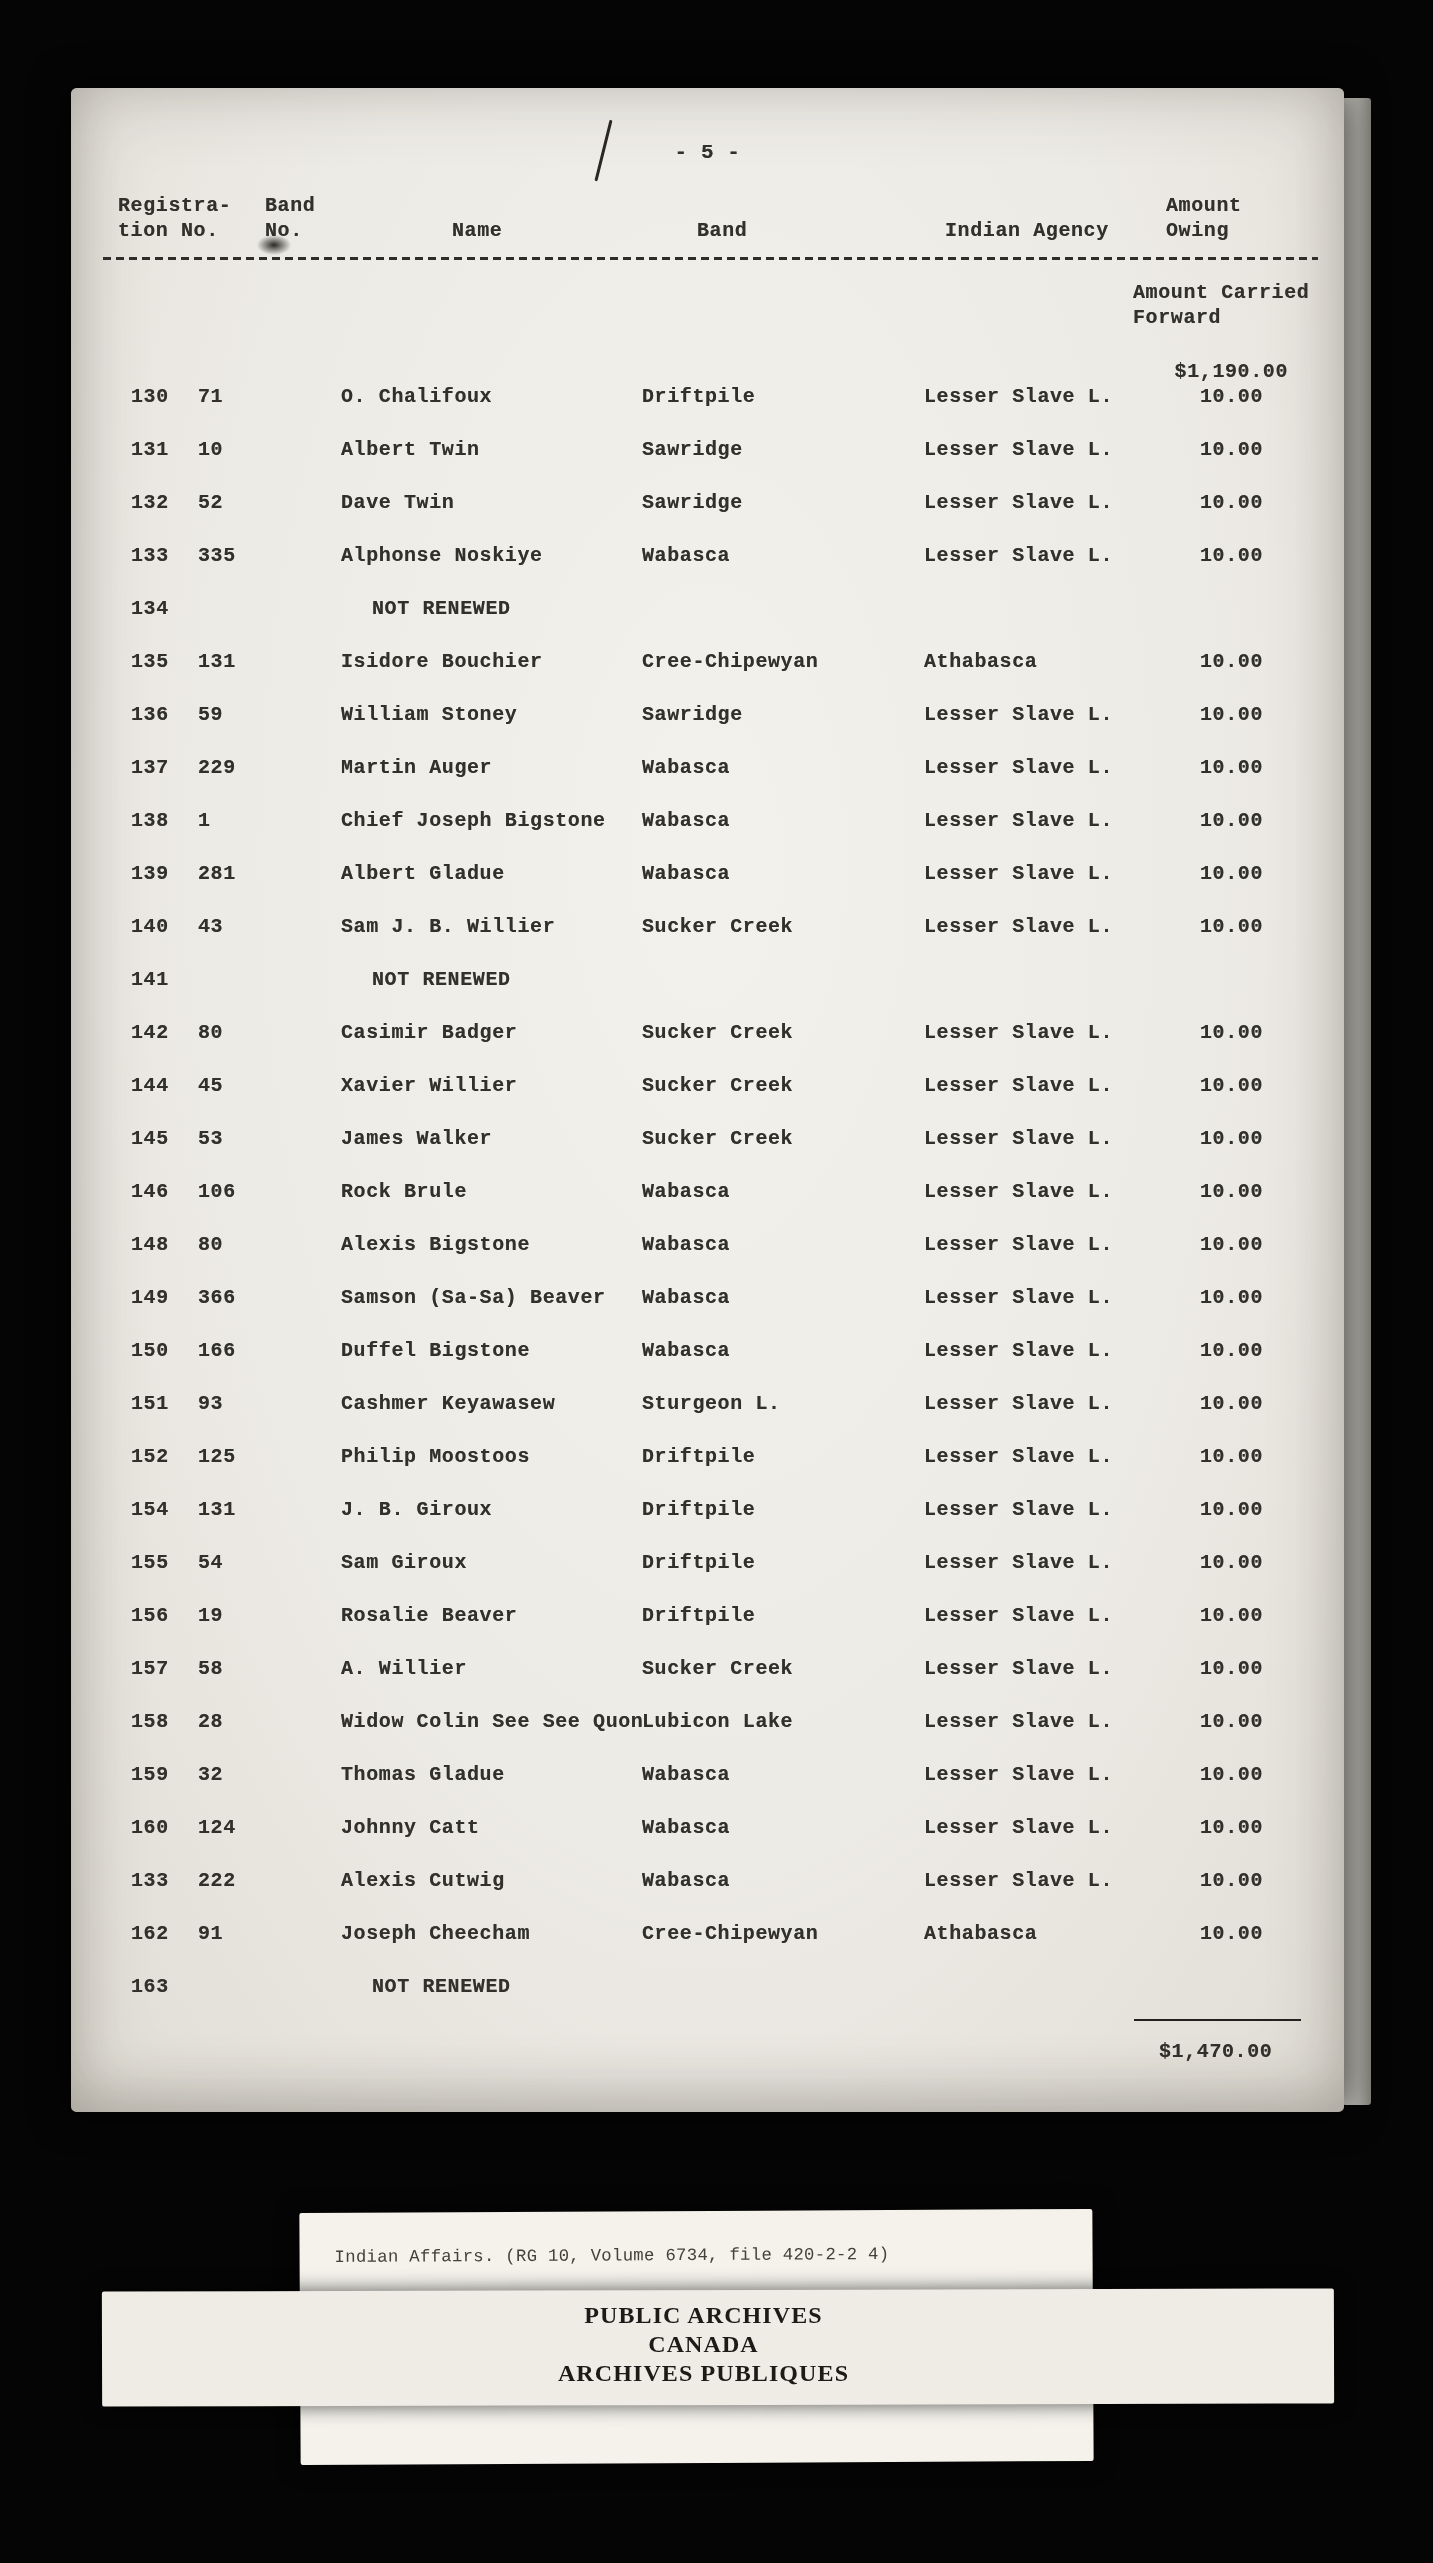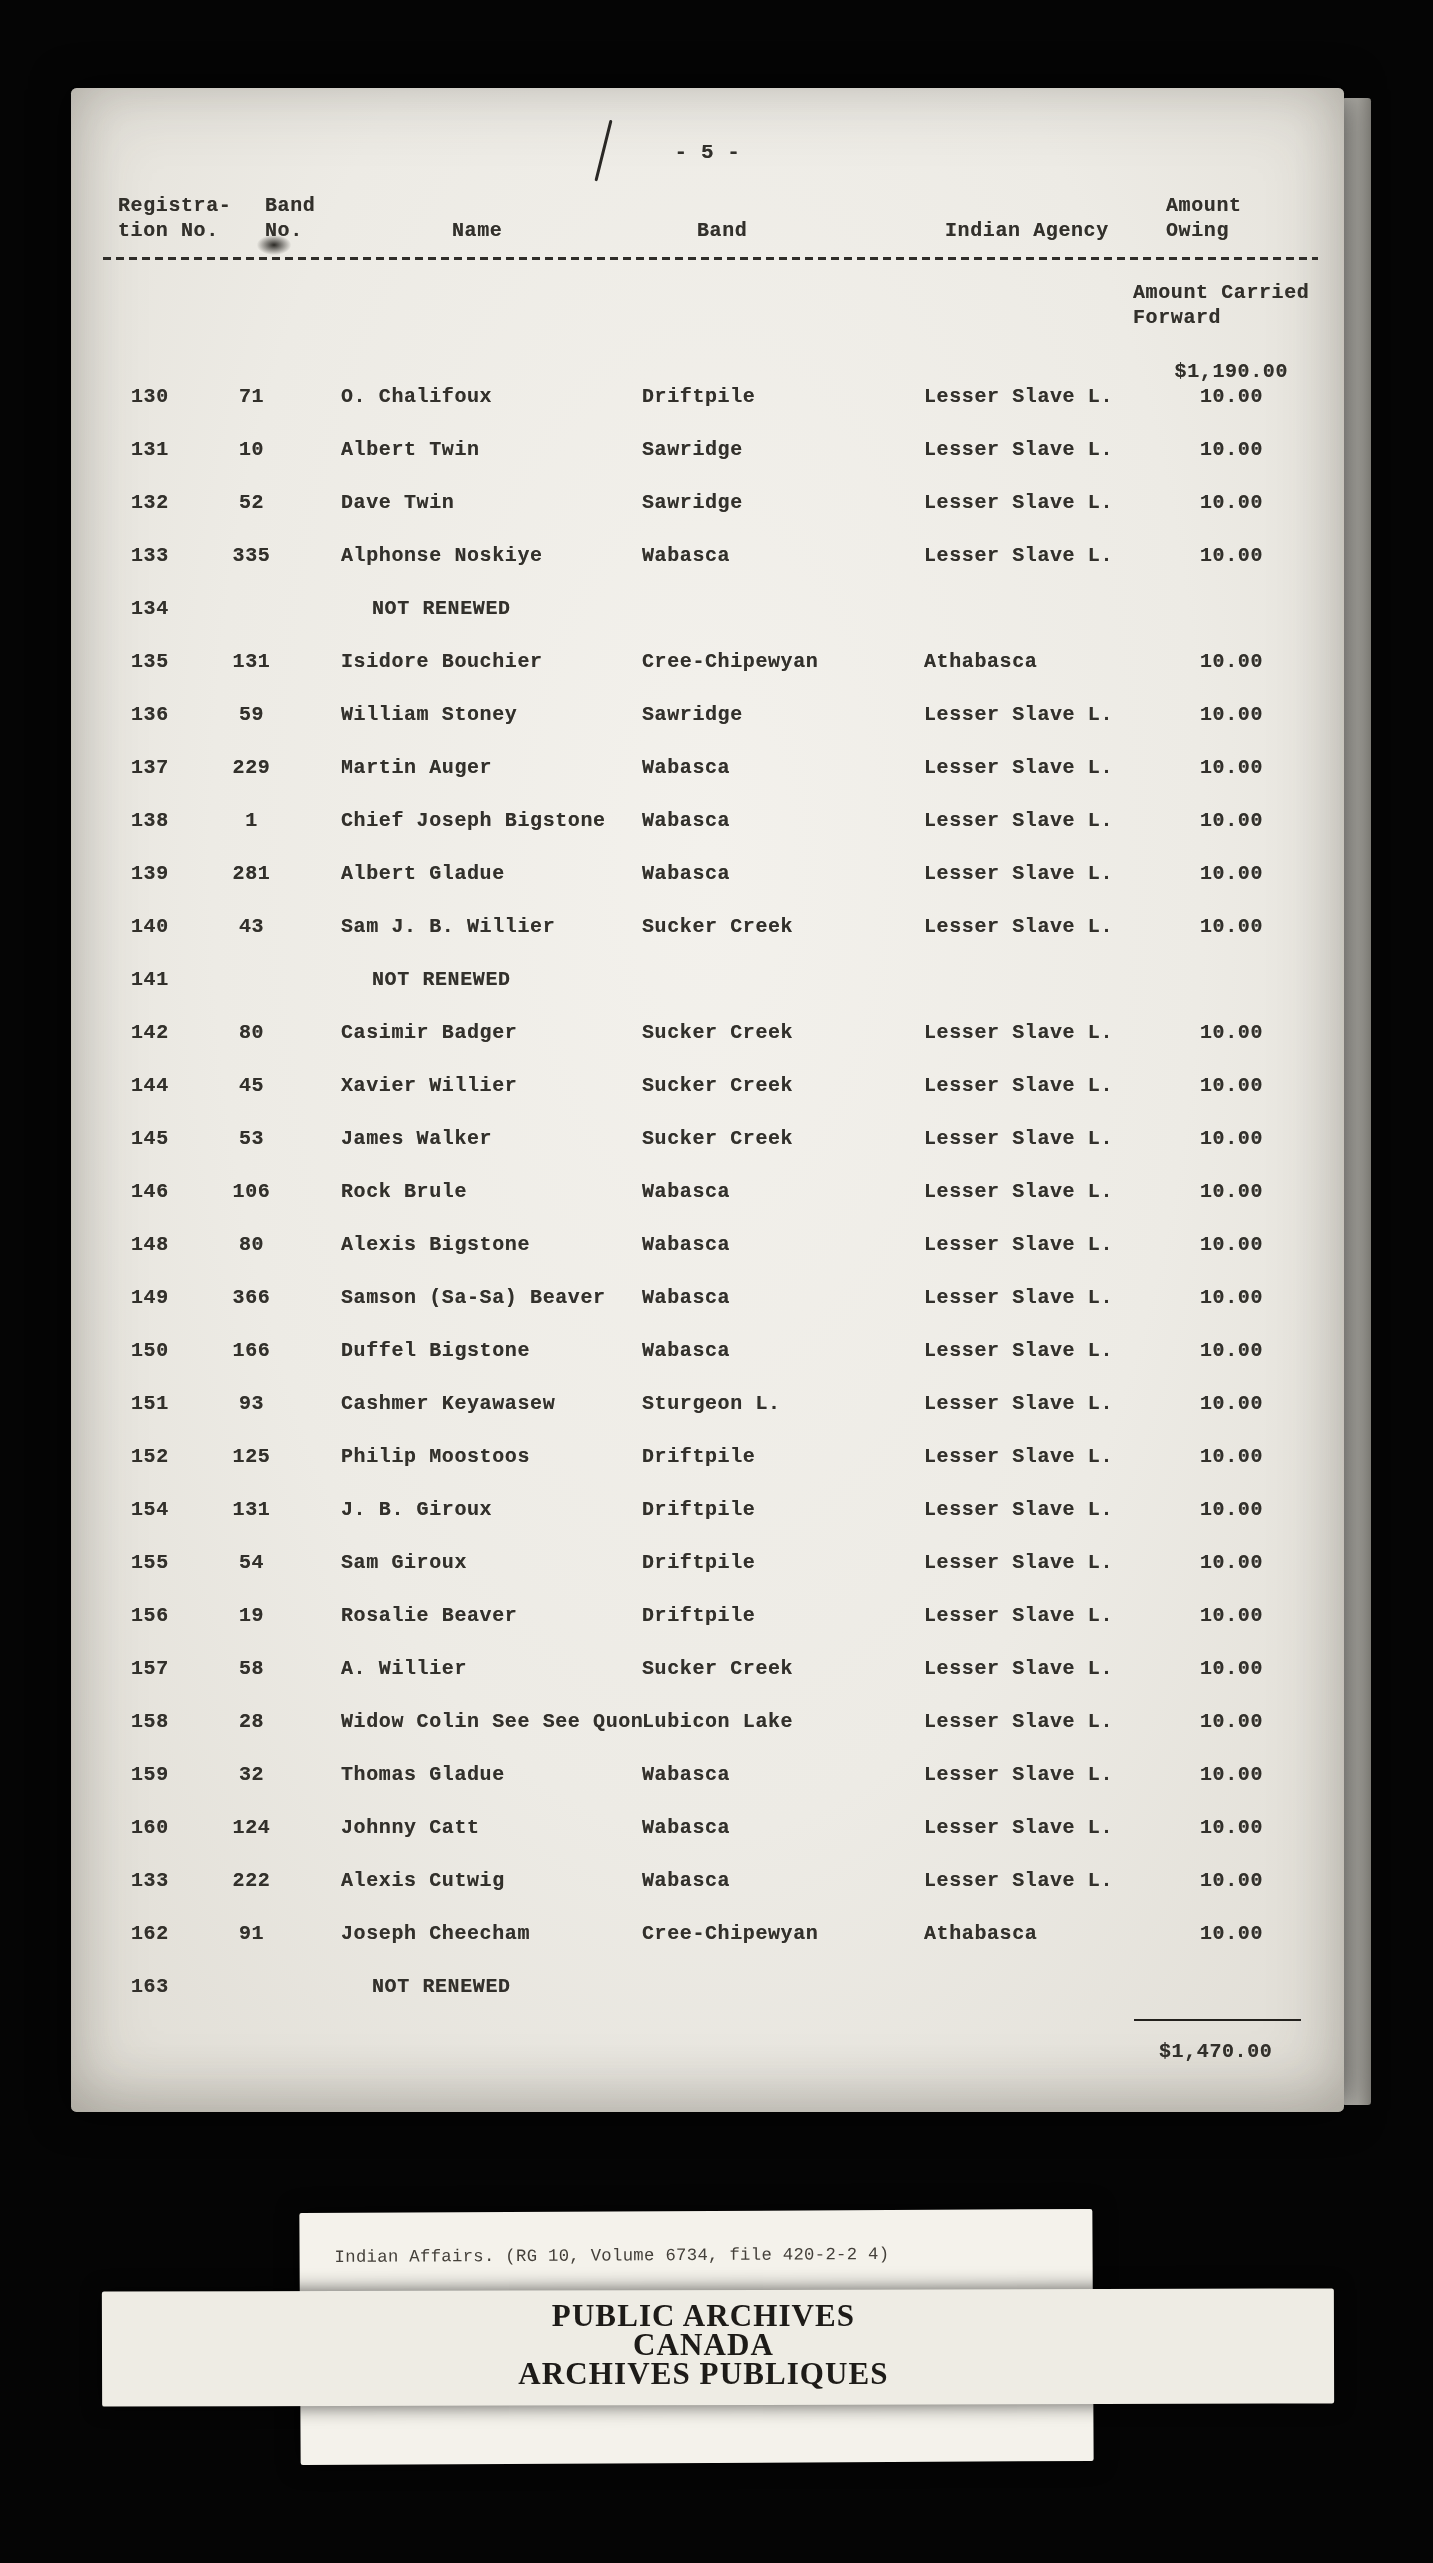--- a/index.html
+++ b/index.html
@@ -49,21 +49,21 @@
   }
   .carried-amount {
     position:absolute; top:252px; left:1094px; width:123px; text-align:right;margin-top:20px;
   }
 
   
   .rows { position:absolute; top:297px; left:0; width:100%; }
   .row  { display:flex; height:53px; align-items:flex-start; line-height:24.6px; }
   .cell { flex:0 0 auto; white-space:nowrap; }
   .c-reg    { width:67px; margin-left:60px; }
-  .c-bandno { width:107px; text-align:center; }
+  .c-bandno { width:107px; text-align:left; }
   .c-name   { width:301px; margin-left:36px; }
   .c-name.nr{ padding-left:31px; }
   .c-band   { width:282px; }
   .c-agency { width:240px; }
   .c-amount { width:99px; text-align:right; }
 
   .total-line   { position:absolute; top:1931px; left:1063px; width:167px; border-top:2.8px solid #23211d; }
   .total-amount { position:absolute; top:1952px; left:1088px; width:128px; text-align:left; }
 
   
@@ -88,21 +88,21 @@
     font-size:17.3px; color:#44403a; letter-spacing:0.3px; white-space:nowrap;
   }
   .stamp-strip {
     position:absolute; left:102px; top:2290px; width:1232px; height:115px;
     background:#eeece4; transform:rotate(-0.15deg); border-radius:2.2px;
     box-shadow:0 0 19.5px rgba(0,0,0,0.65);
   }
   .stamp-text {
     position:absolute; left:313px; top:2301px; width:781px; text-align:center;
     font-family:"Liberation Serif","DejaVu Serif",serif; font-weight:700;
-    font-size:31px; line-height:29px; letter-spacing:1.1px; color:#1d1b18;
+    font-size:24px; line-height:29px; letter-spacing:1.1px; color:#1d1b18;
   }
 </style>
 </head>
 <body>
 
 <div class="page-edge"></div>
 
 <div class="paper">
   <div class="page-num">- 5 -</div>
 

